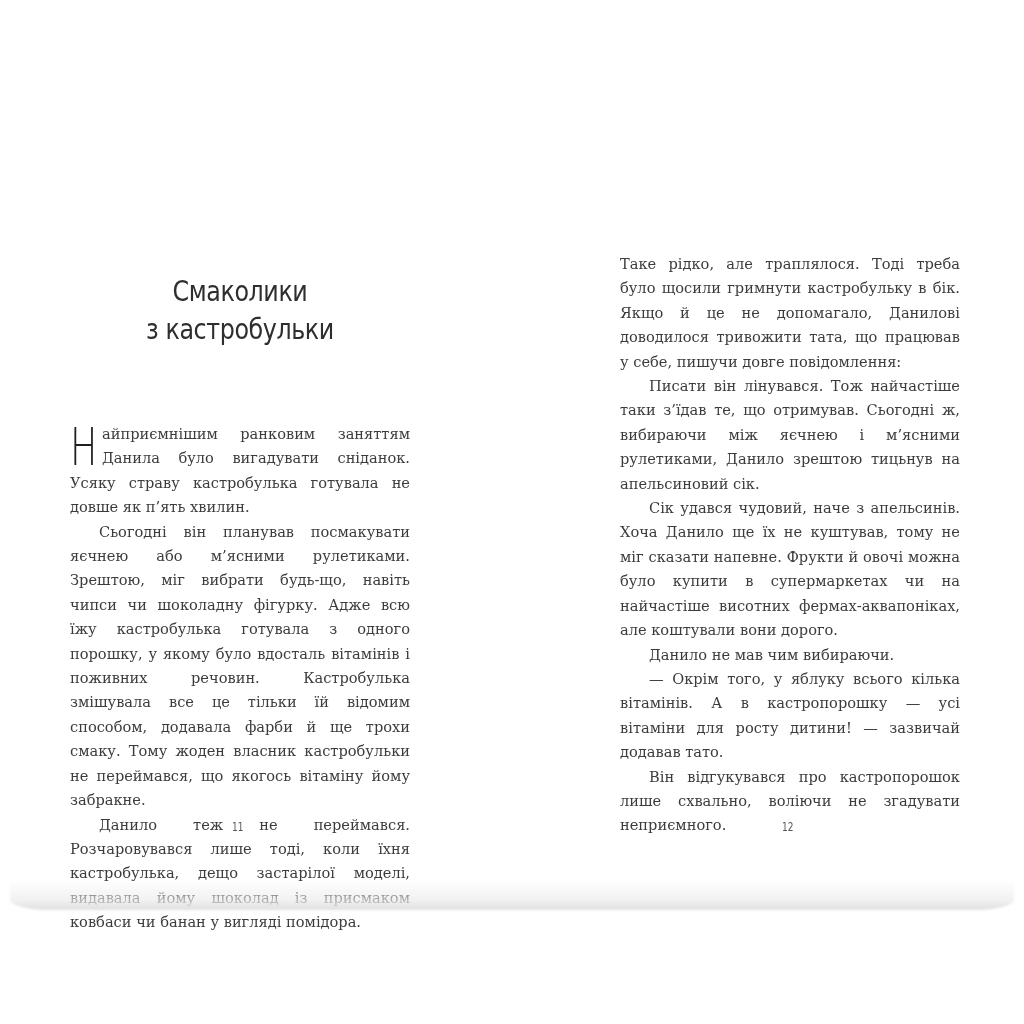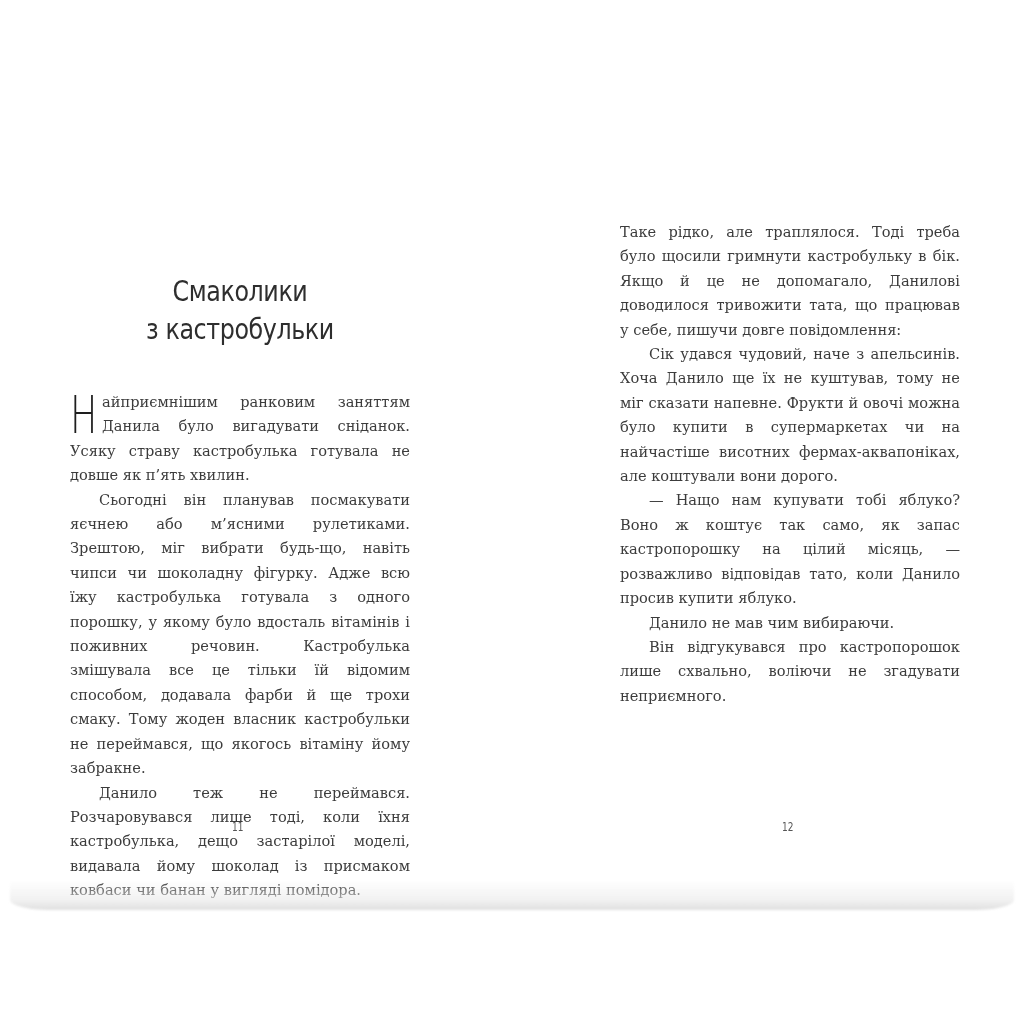--- a/index.html
+++ b/index.html
@@ -60,20 +60,21 @@
 
     .body-text {
       position: absolute;
       left: 0;
       width: 340px;
       font-size: 14.6px;
       line-height: 24.4px;
       text-align: justify;
       color: #3c3c3c;
       hyphens: manual;
+      margin-top: 32px;
     }
     .page-left .body-text { top: 390px; }
     .page-right .body-text { top: 220px; }
 
     .body-text p {
       margin: 0;
       text-indent: 29px;
     }
     .body-text p.no-indent { text-indent: 0; }
     .body-text p.last-line-left { text-align-last: left; }
@@ -118,23 +119,24 @@
       <p class="last-line-left">Сьогодні він планував посмакувати яєчнею або м’ясними рулетиками. Зрештою, міг вибрати будь-що, навіть чипси чи шоколадну фігурку. Адже всю їжу кастробулька готувала з одного порошку, у якому було вдосталь вітамінів і поживних речовин. Кастробулька змішувала все це тільки їй відомим способом, додавала фарби й ще трохи смаку. Тому жоден власник кастробульки не переймався, що якогось вітаміну йому забракне.</p>
       <p class="last-line-left">Данило теж не переймався. Розчаровувався лише тоді, коли їхня кастробулька, дещо застарілої моделі, видавала йому шоколад із присмаком ковбаси чи банан у вигляді помідора.</p>
     </div>
 
     <div class="page-number">11</div>
   </div>
 
   <div class="page page-right">
     <div class="body-text">
       <p class="no-indent last-line-left">Таке рідко, але траплялося. Тоді треба було щосили гримнути кастробульку в бік. Якщо й це не допомагало, Данилові доводилося тривожити тата, що працював у себе, пишучи довге повідомлення:</p>
+      <p class="last-line-left">Писати він лінувався. Тож найчастіше таки з’їдав те, що отримував. Сьогодні ж, вибираючи між яєчнею і м’ясними рулетиками, Данило зрештою тицьнув на апельсиновий сік.</p>
       <p class="last-line-left">Сік удався чудовий, наче з апельсинів. Хоча Данило ще їх не куштував, тому не міг сказати напевне. Фрукти й овочі можна було купити в супермаркетах чи на найчастіше висотних фермах-аквапоніках, але коштували вони дорого.</p>
-      <p class="last-line-left">— Нащо нам купувати тобі яблуко? Воно ж коштує так само, як запас кастропорошку на цілий місяць, — розважливо відповідав тато, коли Данило просив купити яблуко.</p>
       <p class="last-line-left">Данило не мав чим вибираючи.</p>
+      <p class="last-line-left">— Окрім того, у яблуку всього кілька вітамінів. А в кастропорошку — усі вітаміни для росту дитини! — зазвичай додавав тато.</p>
       <p class="last-line-left">Він відгукувався про кастропорошок лише схвально, воліючи не згадувати неприємного.</p>
     </div>
 
     <div class="page-number">12</div>
   </div>
 
   <div class="shadow"></div>
 </div>
 
 </body></html>

